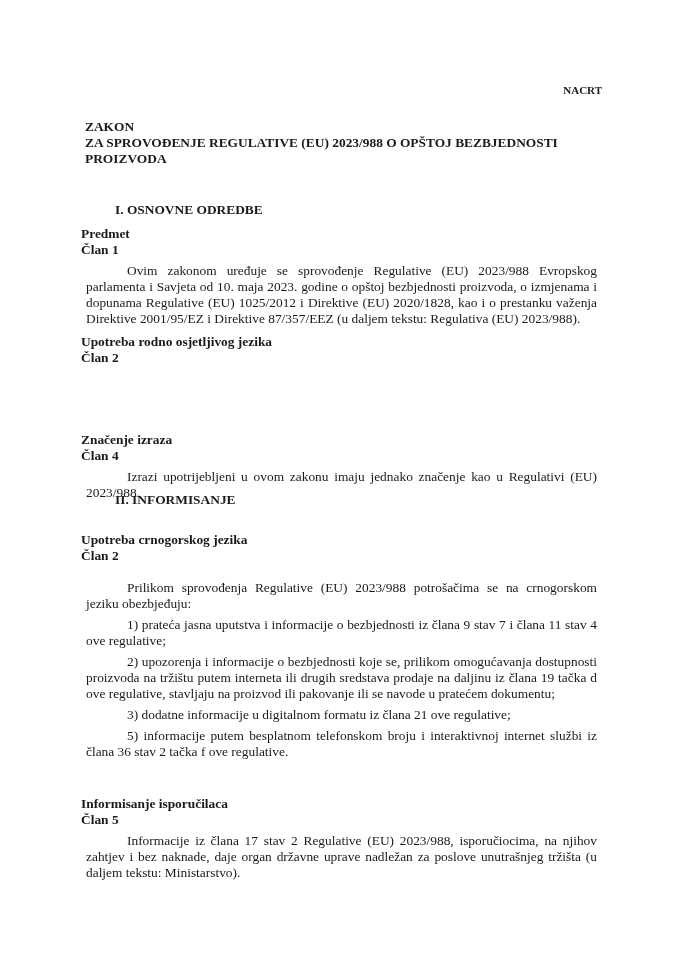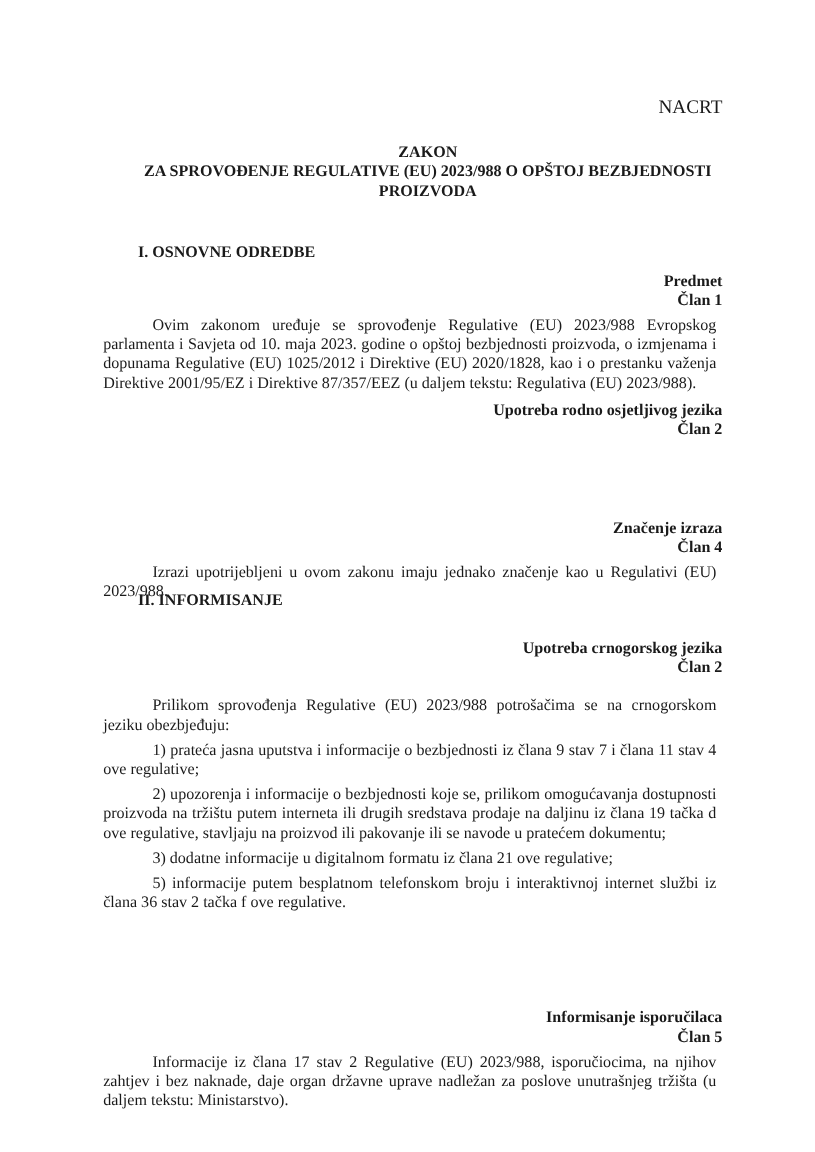--- a/index.html
+++ b/index.html
@@ -16,45 +16,44 @@
     .page {
       position: absolute;
       left: 81px;
       top: 0;
       width: 521px;
     }
     .draft {
       position: absolute;
       top: 82px;
       right: 0;
-      font-weight: normal;
-      font-size: 16px;
+      font-weight: bold;
+      font-size: 11px;
     }
     .title {
       position: absolute;
       top: 119px;
-      left: 15px;
+      left: 4px;
       width: 521px;
-      text-align: center;
       font-weight: bold;
     }
     .title div { line-height: 16px; }
     .section {
       position: absolute;
       left: 0;
       font-weight: bold;
       margin-left: 34px;
     }
     .article {
       position: absolute;
       left: 0;
       width: 521px;
     }
     .art-head {
-      text-align: right;
+      text-align: left;
       font-weight: bold;
       line-height: 16px;
     }
     .para {
       text-align: justify;
       text-indent: 41px;
       margin: 5px;
       line-height: 16px;
     }
     .para.gap-top { margin-top: 16px; }
@@ -96,19 +95,19 @@
   <div class="article" style="top:532px;">
     <div class="art-head">Upotreba crnogorskog jezika</div>
     <div class="art-head">Član 2</div>
     <p class="para gap-top">Prilikom sprovođenja Regulative (EU) 2023/988 potrošačima se na crnogorskom jeziku obezbjeđuju:</p>
     <p class="para">1) prateća jasna uputstva i informacije o bezbjednosti iz člana 9 stav 7 i člana 11 stav 4 ove regulative;</p>
     <p class="para">2) upozorenja i informacije o bezbjednosti koje se, prilikom omogućavanja dostupnosti proizvoda na tržištu putem interneta ili drugih sredstava prodaje na daljinu iz člana 19 tačka d ove regulative, stavljaju na proizvod ili pakovanje ili se navode u pratećem dokumentu;</p>
     <p class="para">3) dodatne informacije u digitalnom formatu iz člana 21 ove regulative;</p>
     <p class="para">5) informacije putem besplatnom telefonskom broju i interaktivnoj internet službi iz člana 36 stav 2 tačka f ove regulative.</p>
   </div>
 
-  <div class="article" style="top:840px;">
+  <div class="article" style="top:796px;">
     <div class="art-head">Informisanje isporučilaca</div>
     <div class="art-head">Član 5</div>
     <p class="para">Informacije iz člana 17 stav 2 Regulative (EU) 2023/988, isporučiocima, na njihov zahtjev i bez naknade, daje organ državne uprave nadležan za poslove unutrašnjeg tržišta (u daljem tekstu: Ministarstvo).</p>
   </div>
 
 </div>
 
 </body></html>

